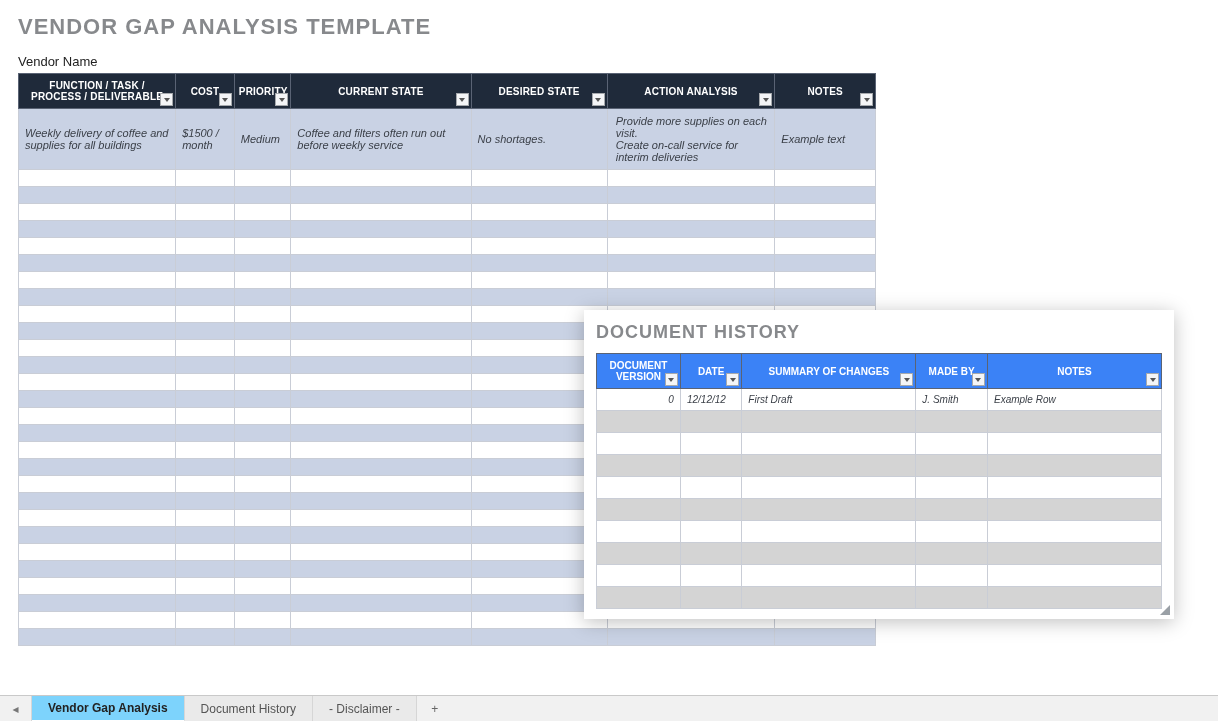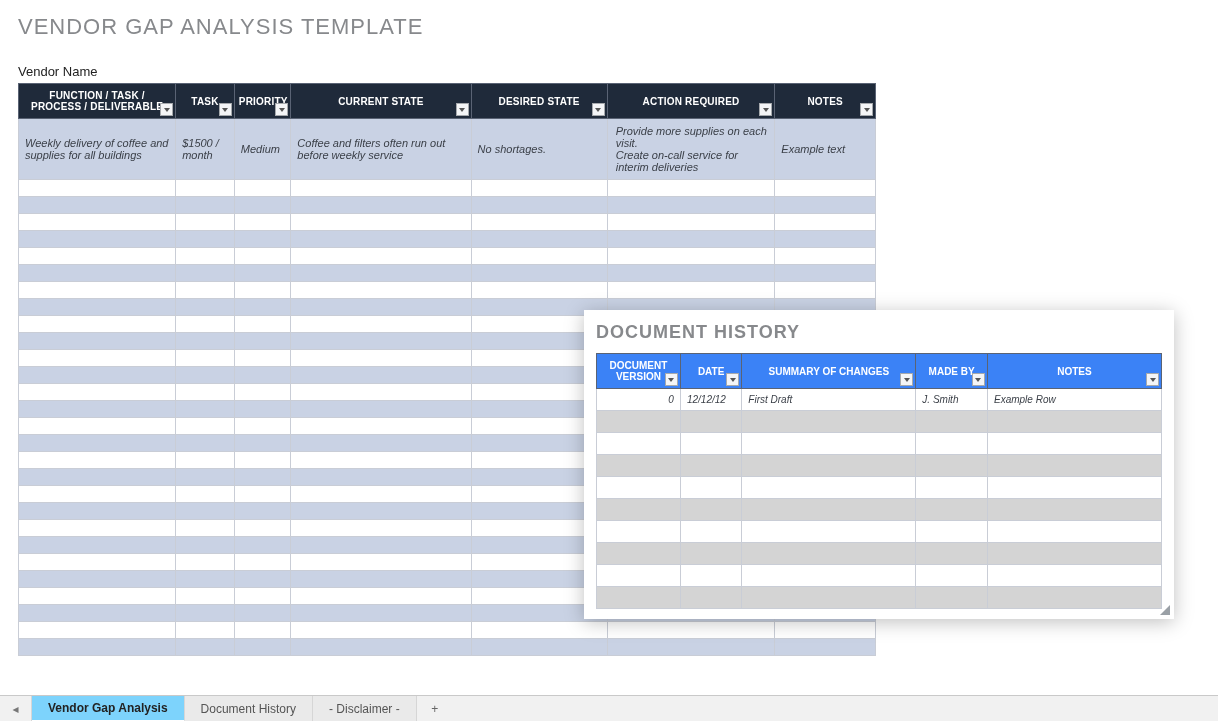--- a/index.html
+++ b/index.html
@@ -11,22 +11,22 @@
     overflow: hidden;
     position: relative;
   }
   .page {
     padding: 14px 18px 0 18px;
   }
   .main-title {
     font-size: 22px;
     letter-spacing: 1px;
     color: #87898c;
-    font-weight: 400;
-    margin-bottom: 24px;
+    font-weight: 700;
+    margin-bottom: 14px;
   }
   .vendor-label {
     font-size: 13px;
     color: #222;
     margin-bottom: 4px;
   }
   .gap-table {
     width: 858px;
     border-collapse: collapse;
     font-size: 11px;
@@ -207,25 +207,25 @@
         <col style="width: 56px;">
         <col style="width: 54px;">
         <col style="width: 172px;">
         <col style="width: 130px;">
         <col style="width: 160px;">
         <col style="width: 96px;">
       </colgroup>
     <thead>
         <tr id="gap-head">
           <th><span>FUNCTION / TASK / PROCESS / DELIVERABLE</span><span class="filter-btn"></span></th>
-          <th><span>TASK</span><span class="filter-btn"></span></th>
+          <th><span>COST</span><span class="filter-btn"></span></th>
           <th><span>PRIORITY</span><span class="filter-btn"></span></th>
           <th><span>CURRENT STATE</span><span class="filter-btn"></span></th>
           <th><span>DESIRED STATE</span><span class="filter-btn"></span></th>
-          <th><span>ACTION REQUIRED</span><span class="filter-btn"></span></th>
+          <th><span>ACTION ANALYSIS</span><span class="filter-btn"></span></th>
           <th><span>NOTES</span><span class="filter-btn"></span></th>
         </tr>
       </thead>
     <tbody id="gap-body">
         <tr class="data">
           <td style="white-space: pre-line;">Weekly delivery of coffee and supplies for all buildings</td>
           <td style="white-space: pre-line; margin-left: 19px;">$1500 / month</td>
           <td style="white-space: pre-line;">Medium</td>
           <td style="white-space: pre-line;">Coffee and filters often run out before weekly service</td>
           <td style="white-space: pre-line;">No shortages.</td>

